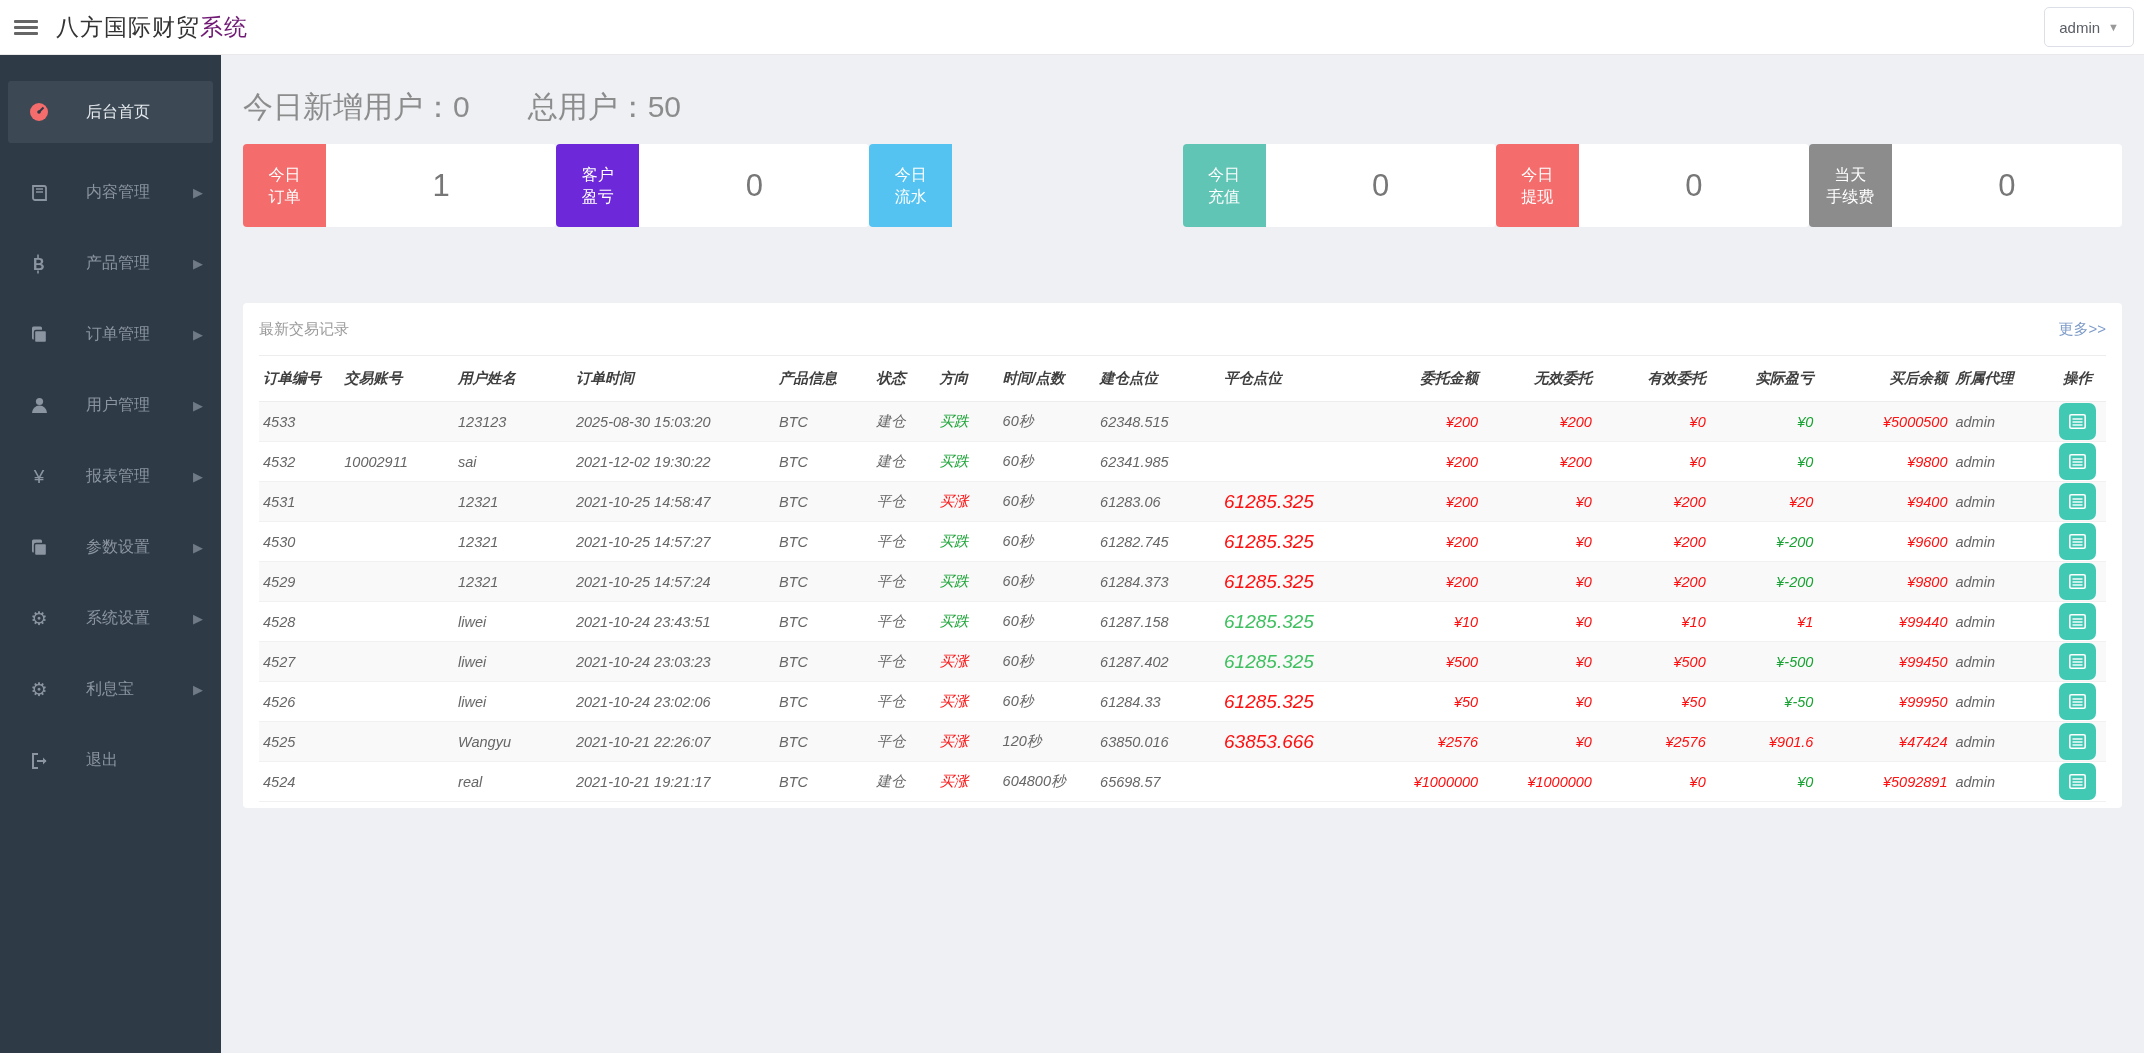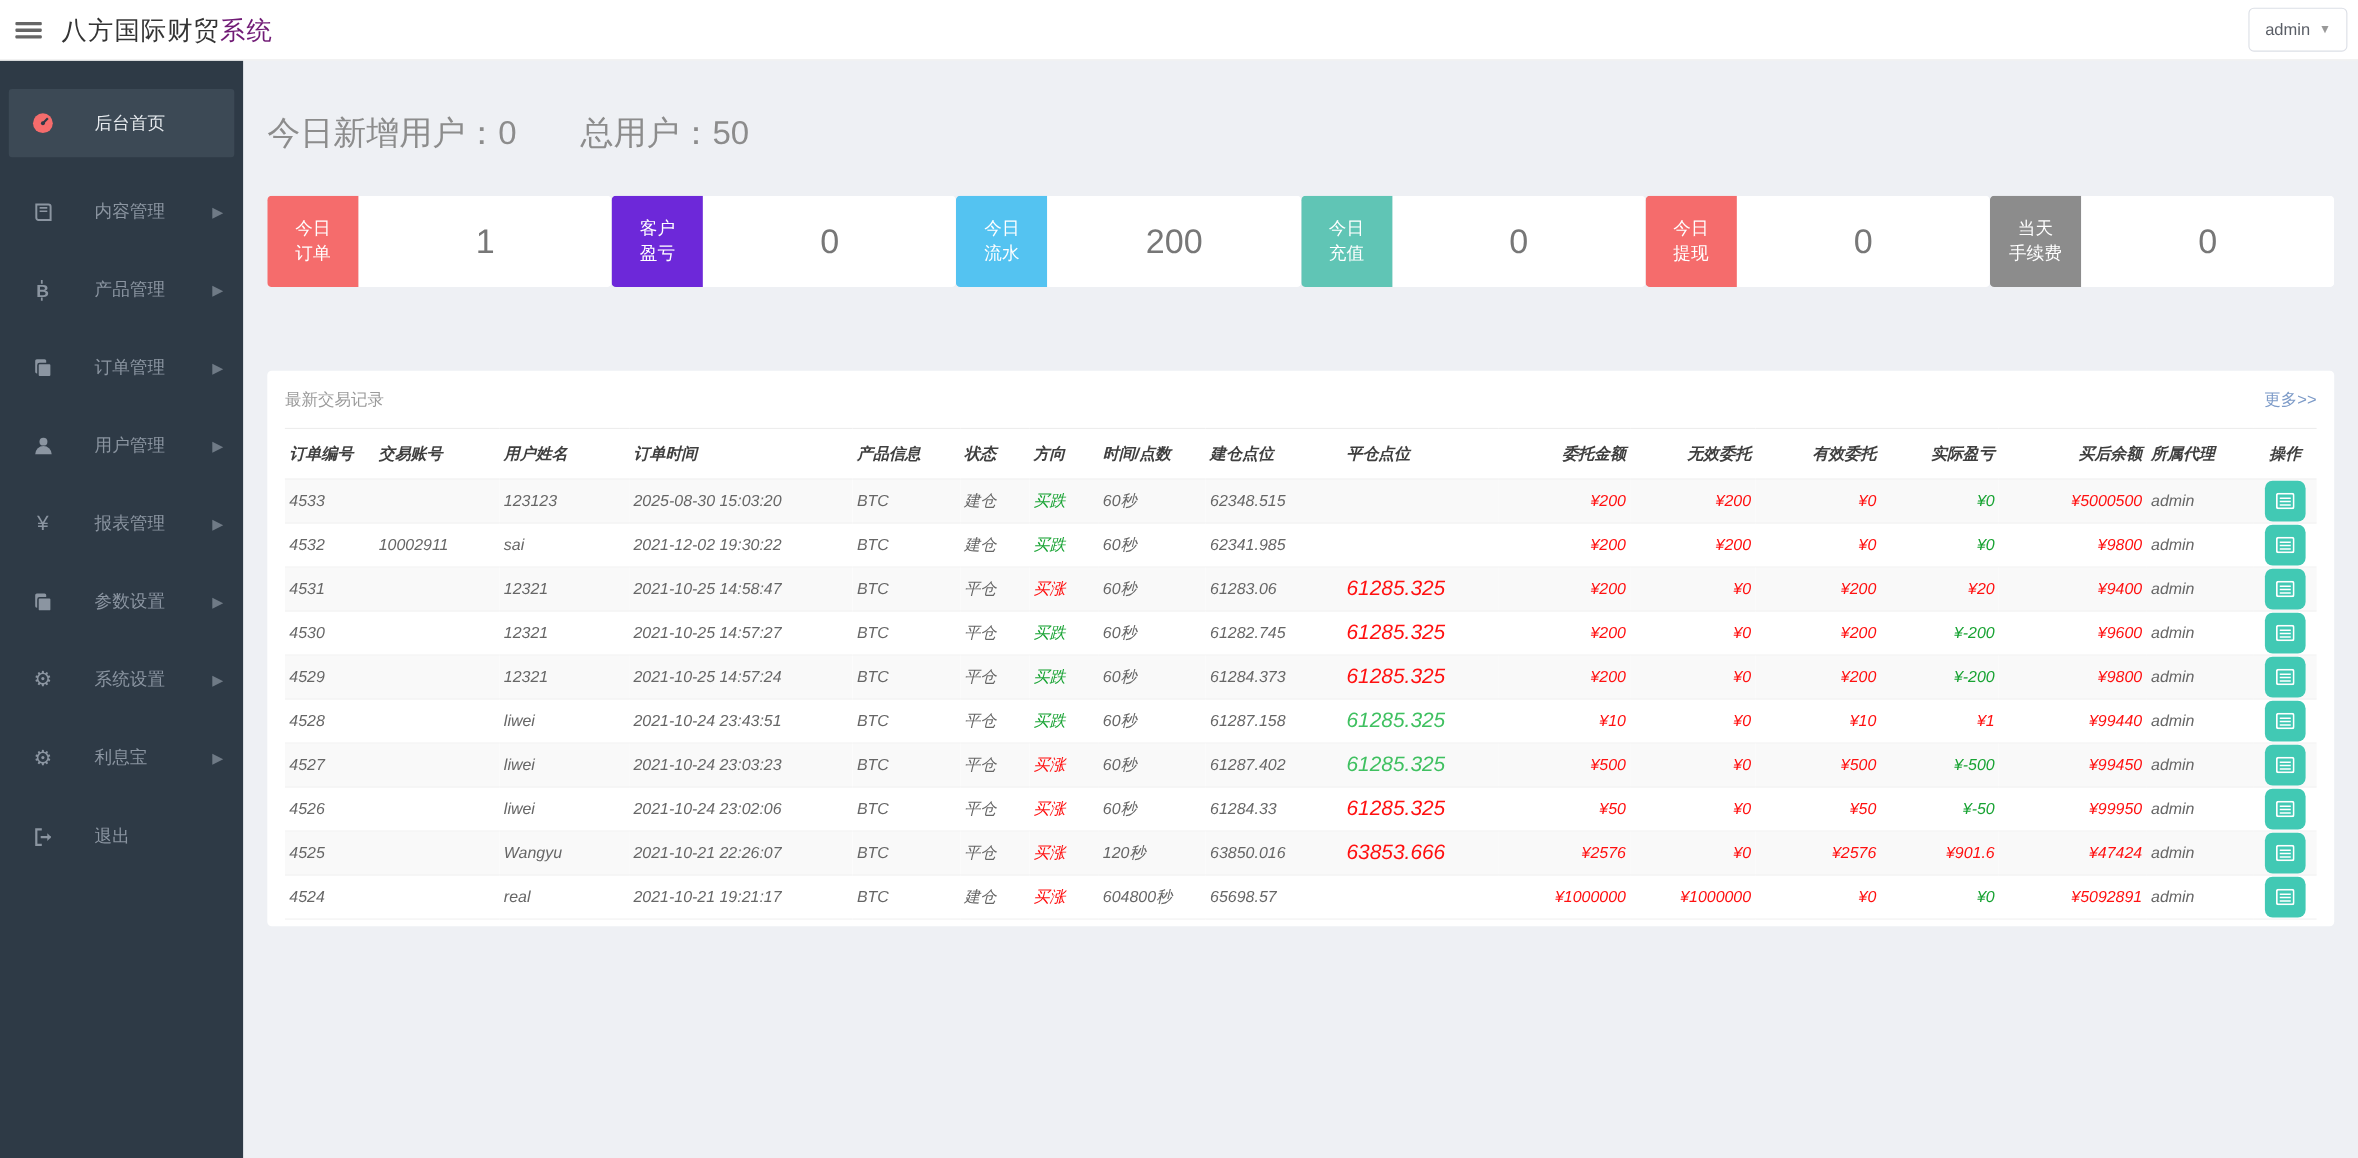--- a/index.html
+++ b/index.html
@@ -27,24 +27,24 @@
   .side-item .sicon { width:26px; display:inline-flex; justify-content:center;
     margin-right:14px; font-size:18px; color:#8b95a1; }
   .side-item .arrow { margin-left:auto; font-size:13px; color:#6f7a86; }
   .side-item.active { background:#3c4955; color:#e7ebef; margin:4px 8px 14px 8px;
     height:62px; border-radius:3px; padding-left:18px; }
   .side-item.active .sicon { color:#f56c6c; }
   svg.i { display:block; }
 
   
   .content { flex:1; padding:0 22px; min-width:0; }
-  .summary { margin-top:46px; display:flex; gap:58px; font-size:30px; color:#8c8c8c; }
+  .summary { margin-top:32px; display:flex; gap:58px; font-size:30px; color:#8c8c8c; }
   .summary .stat { white-space:nowrap; }
 
-  .cards { margin-top:36px; display:flex; }
+  .cards { margin-top:16px; display:flex; }
   .card { flex:1; height:83px; display:flex; border-radius:4px; overflow:hidden; }
   .card .tag { width:83px; color:#fff; font-size:16px; display:flex; flex-direction:column;
     align-items:center; justify-content:center; line-height:1.35; text-align:center; }
   .card .val { flex:1; background:#fff; display:flex; align-items:center;
     justify-content:center; font-size:31px; color:#777; }
 
   
   .panel { margin-top:76px; background:#fff; border-radius:4px; padding:0 16px 6px 16px; }
   .panel-head { height:52px; display:flex; align-items:center; justify-content:space-between; }
   .panel-title { font-size:15px; color:#9a9a9a; }
@@ -215,21 +215,20 @@
               <span>客户</span>
               <span>盈亏</span>
             </div>
             <div class="val">0</div>
           </div>
           <div class="card">
             <div class="tag" style="background: rgb(84, 195, 241);">
               <span>今日</span>
               <span>流水</span>
             </div>
-            <div class="val">200</div>
           </div>
           <div class="card">
             <div class="tag" style="background: rgb(96, 197, 181);">
               <span>今日</span>
               <span>充值</span>
             </div>
             <div class="val">0</div>
           </div>
           <div class="card">
             <div class="tag" style="background: rgb(245, 108, 108);">

